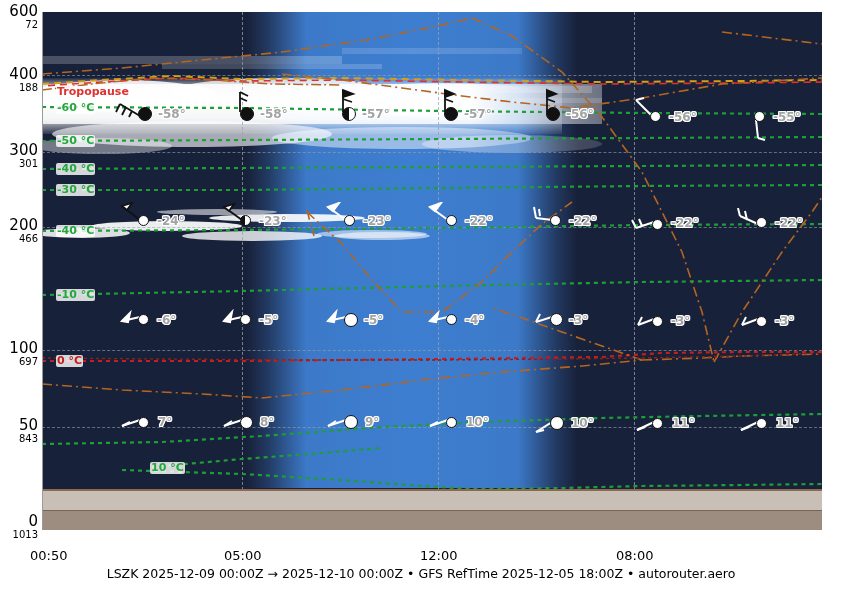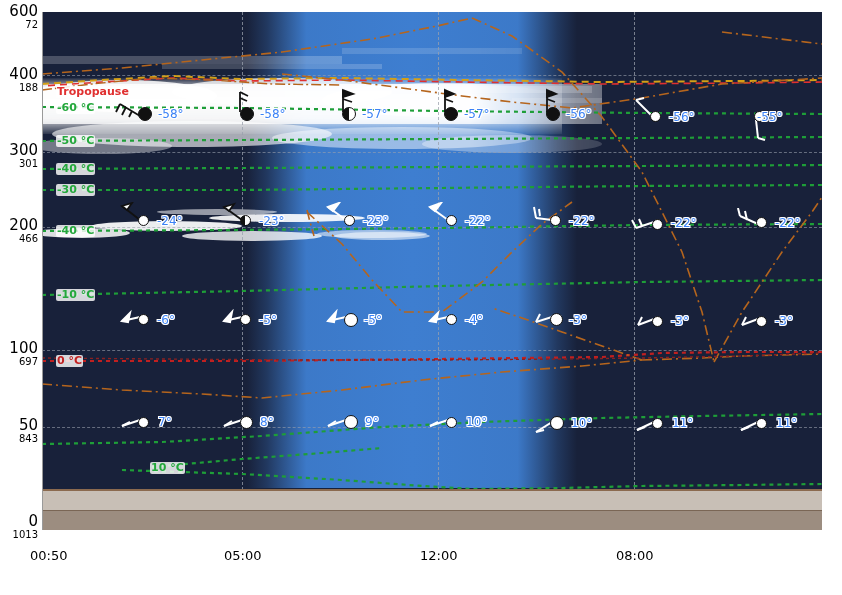--- a/index.html
+++ b/index.html
@@ -32,21 +32,21 @@
   
   .vgrid{position:absolute;top:0;bottom:0;width:0;border-left:1px dashed #9aa0ad;opacity:.75;}
   .hgrid{position:absolute;left:0;right:0;height:0;border-top:1px dashed #9aa0ad;opacity:.6;}
 
   
   .stn{position:absolute;width:0;height:0;}
   .dot{position:absolute;width:11px;height:11px;border-radius:50%;background:#fff;
        border:1.5px solid #111;box-sizing:border-box;}
   .dotfull{background:#111;}
   .dothalf{background:linear-gradient(90deg,#111 50%,#fff 50%);}
-  .temp{position:absolute;font-size:12px;font-weight:normal;color:#3b82f6;
+  .temp{position:absolute;font-size:12px;font-weight:bold;color:#a3a3a3;
         text-shadow:-1px -1px 0 #fff,1px -1px 0 #fff,-1px 1px 0 #fff,1px 1px 0 #fff,
                      0 -1px 0 #fff,0 1px 0 #fff,-1px 0 0 #fff,1px 0 0 #fff;
         white-space:nowrap;line-height:12px;}
 
   #caption{position:absolute;left:0;top:566px;width:842px;text-align:center;
            font-size:12.5px;color:#000;}
   svg{display:block;}
 </style>
 </head>
 <body>
@@ -263,21 +263,21 @@
       <div class="temp" style="left:19px;top:-5px;">-56°</div>
     </div>
     <div class="stn" style="left:712px;top:104px;">
       <svg width="24" height="30" style="position:absolute;left:-2px;top:2px;">
         <g stroke="#fff" stroke-width="2" fill="none">
           <line x1="4" y1="2" x2="6" y2="20"></line>
             <line x1="6" y1="20" x2="13" y2="22"></line>
         </g>
       </svg>
       <div class="dot" style="left:0;top:-5px;"></div>
-      <div class="temp" style="left:3px;top:-5px;">-55°</div>
+      <div class="temp" style="left:19px;top:-5px;">-55°</div>
     </div>
 
     <div class="stn" style="left:96px;top:208px;">
       <svg width="30" height="24" style="position:absolute;left:-22px;top:-18px;">
         <g stroke="#111" stroke-width="1.8" fill="none">
           <line x1="24" y1="18" x2="6" y2="4"></line>
           <polygon points="6,4 16,1 11,8" fill="#fff" stroke="#111"></polygon>
         </g>
       </svg>
       <div class="dot" style="left:0;top:-5px;"></div>
@@ -520,14 +520,15 @@
   <div class="ytick" style="top:514px;">
     <span class="fl">0</span>
     <span class="pr">1013</span>
   </div>
 
   <div class="xtick" style="left:30px;">00:50</div>
   <div class="xtick" style="left:224px;">05:00</div>
   <div class="xtick" style="left:420px;">12:00</div>
   <div class="xtick" style="left:616px;">08:00</div>
 
+  <div id="caption">LSZK 2025-12-09 00:00Z → 2025-12-10 00:00Z • GFS RefTime 2025-12-05 18:00Z • autorouter.aero</div>
 
 </div>
 
 </body></html>

